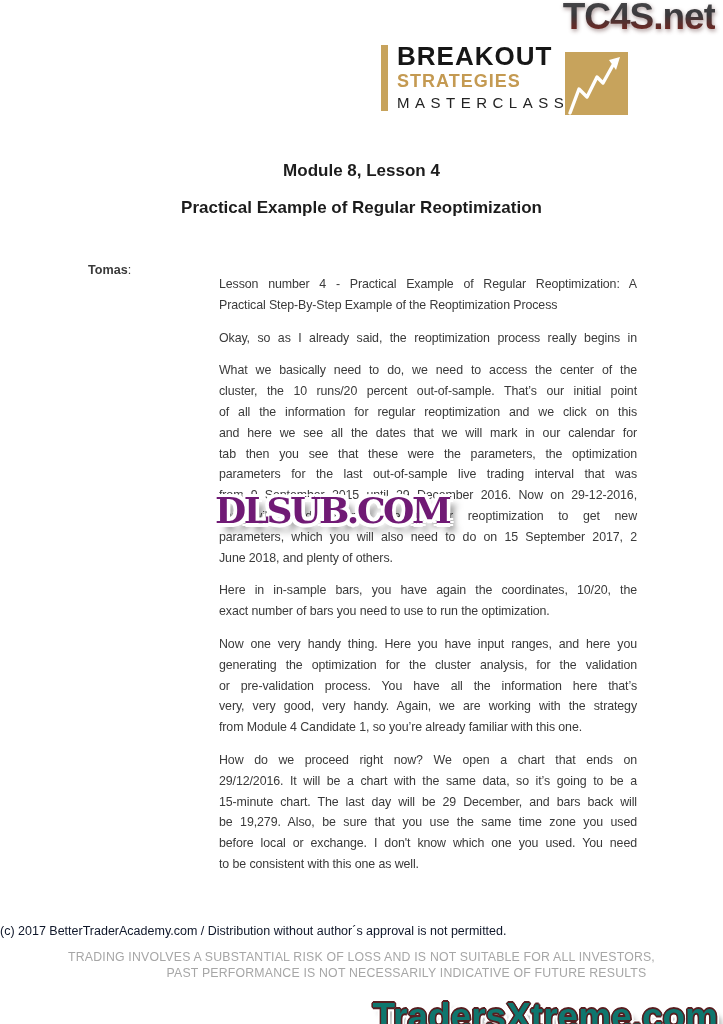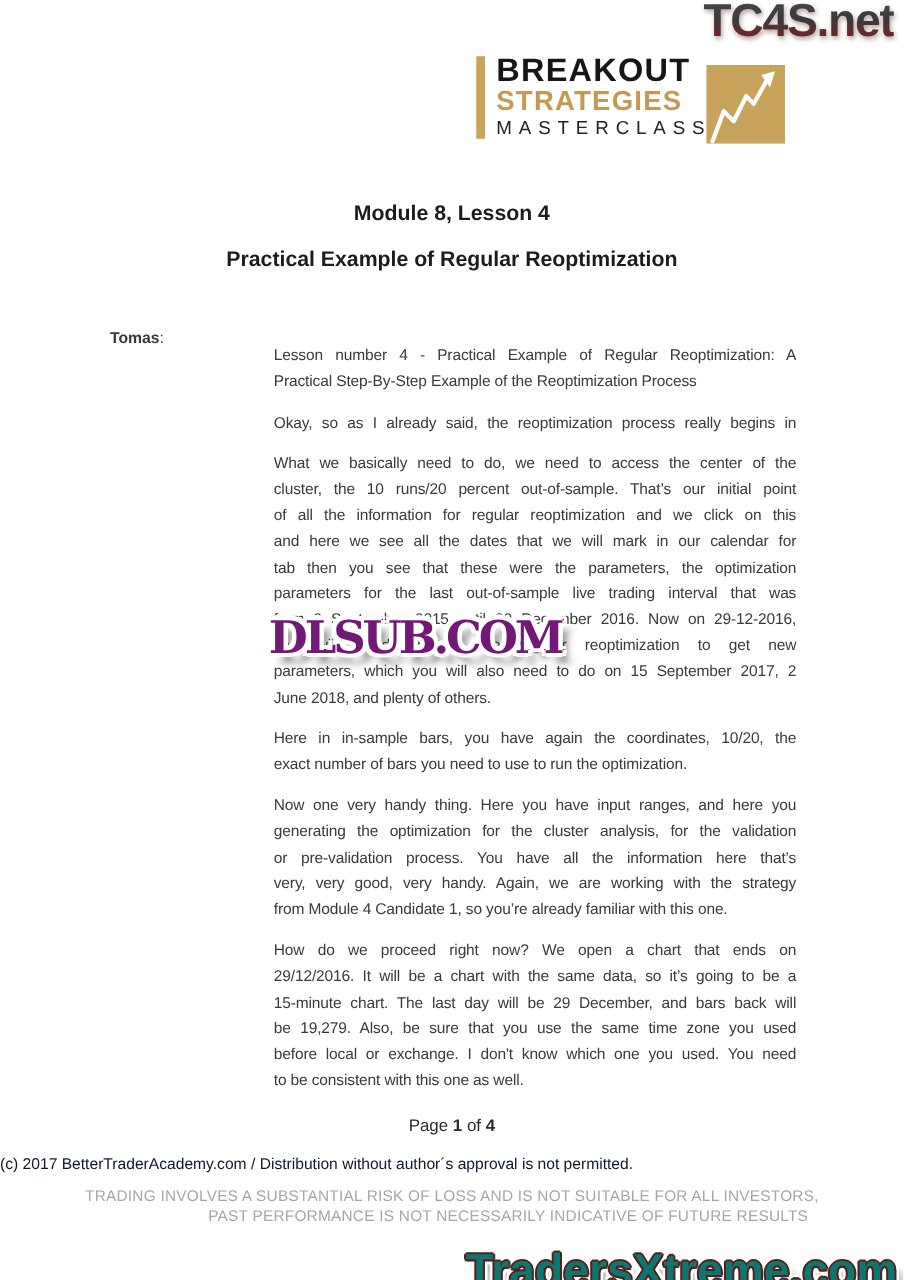--- a/index.html
+++ b/index.html
@@ -25,21 +25,21 @@
       -webkit-background-clip:text;background-clip:text;
       -webkit-text-fill-color:transparent;
     }
   }
 
   
   .logo{position:absolute;left:381px;top:44px;width:250px;height:72px;}
   .logo-bar{position:absolute;left:0;top:1px;width:7px;height:66px;background:#c7a35c;}
   .logo-text{position:absolute;left:16px;top:0;white-space:nowrap;}
   .logo-l1{font-size:26px;font-weight:700;color:#161616;letter-spacing:1px;line-height:25px;}
-  .logo-l2{font-size:22px;font-weight:700;color:#c49a52;letter-spacing:1px;line-height:24px;}
+  .logo-l2{font-size:18px;font-weight:700;color:#c49a52;letter-spacing:1px;line-height:24px;}
   .logo-l3{font-size:15px;font-weight:400;color:#232323;letter-spacing:5.5px;line-height:20px;}
   .logo-icon{position:absolute;left:184px;top:8px;width:63px;height:63px;}
 
   
   .title{position:absolute;left:0;width:723px;text-align:center;
          font-weight:700;color:#1c1c1c;font-size:17px;line-height:20px;}
   .title-1{top:161px;}
   .title-2{top:198px;}
 
   
@@ -157,23 +157,20 @@
         <div class="tline">29/12/2016. It will be a chart with the same data, so it’s going to be a</div>
         <div class="tline">15-minute chart. The last day will be 29 December, and bars back will</div>
         <div class="tline">be 19,279. Also, be sure that you use the same time zone you used</div>
         <div class="tline">before local or exchange. I don't know which one you used. You need</div>
         <div class="tline tline-end">to be consistent with this one as well.</div>
       </div>
   </div>
 
   <div class="wm-dlsub">DLSUB.COM</div>
 
-  <div class="pageline">
-    <span>Page</span>&nbsp;<b>1</b>&nbsp;<span>of</span>&nbsp;<b>4</b>
-  </div>
 
   <div class="copyright">(c) 2017 BetterTraderAcademy.com / Distribution without author´s approval is not permitted.</div>
   <div class="disclaimer disc-1">TRADING INVOLVES A SUBSTANTIAL RISK OF LOSS AND IS NOT SUITABLE FOR ALL INVESTORS,</div>
   <div class="disclaimer disc-2">PAST PERFORMANCE IS NOT NECESSARILY INDICATIVE OF FUTURE RESULTS</div>
 
   <div class="wm-tx">TradersXtreme.com</div>
 
 </div>
 
 </body></html>

